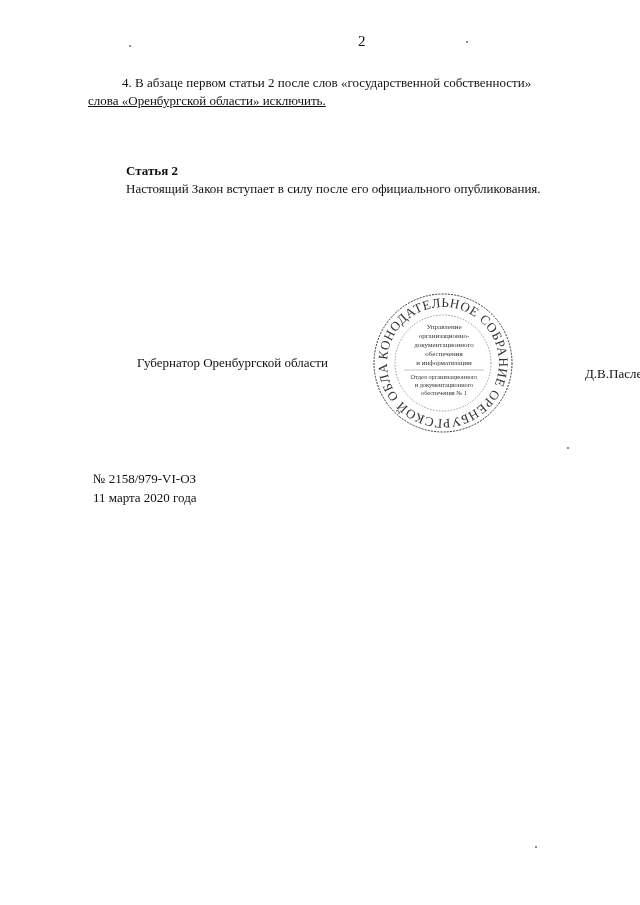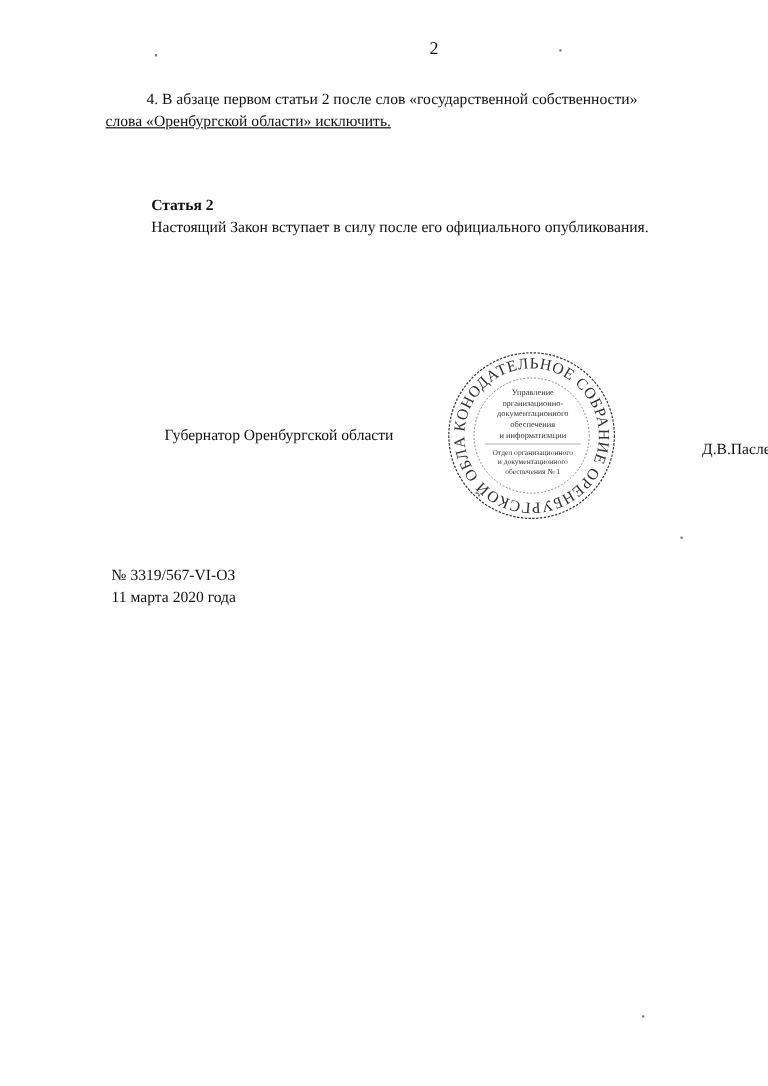--- a/index.html
+++ b/index.html
@@ -34,21 +34,21 @@
 
   <div class="abs t p1">4. В абзаце первом статьи 2 после слов «государственной собственности»</div>
   <div class="abs t p2">слова «Оренбургской области» исключить.</div>
 
   <div class="abs t art-head">Статья 2</div>
   <div class="abs t art-body">Настоящий Закон вступает в силу после его официального опубликования.</div>
 
   <div class="abs t gov">Губернатор Оренбургской области</div>
   <div class="abs t sig">Д.В.Паслер</div>
   <div class="abs t date">11 марта 2020 года</div>
-  <div class="abs t num">№ 3319/567-VI-ОЗ</div>
+  <div class="abs t num">№ 2158/979-VI-ОЗ</div>
 
   <div class="stamp">
     <svg viewBox="0 0 142 142" xmlns="http://www.w3.org/2000/svg">
       <defs>
         <path id="ringPath" d="M 71,71 m -56,0 a 56,56 0 1,1 112,0 a 56,56 0 1,1 -112,0"></path>
       </defs>
       <circle cx="71" cy="71" r="69" fill="none" stroke="#333" stroke-width="1" stroke-dasharray="2 1.2"></circle>
       <circle cx="71" cy="71" r="48" fill="none" stroke="#555" stroke-width="0.6" stroke-dasharray="1.5 1.5"></circle>
       <text font-family="Liberation Serif, serif" font-size="13" fill="#333" letter-spacing="0.6">
         <textPath href="#ringPath" startOffset="-4%">ЗАКОНОДАТЕЛЬНОЕ СОБРАНИЕ ОРЕНБУРГСКОЙ ОБЛАСТИ</textPath>

